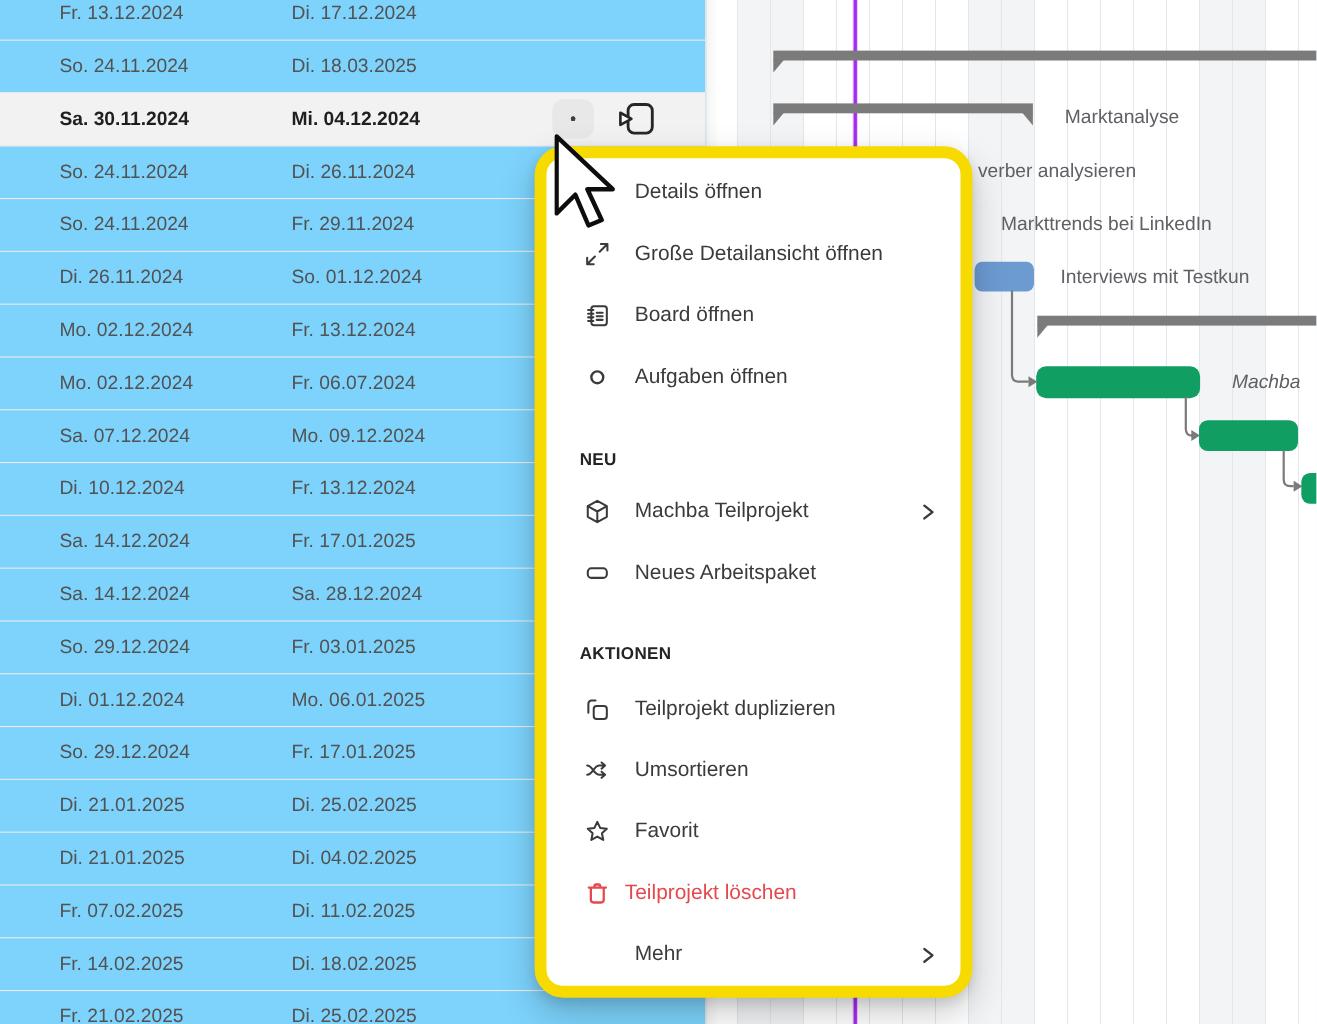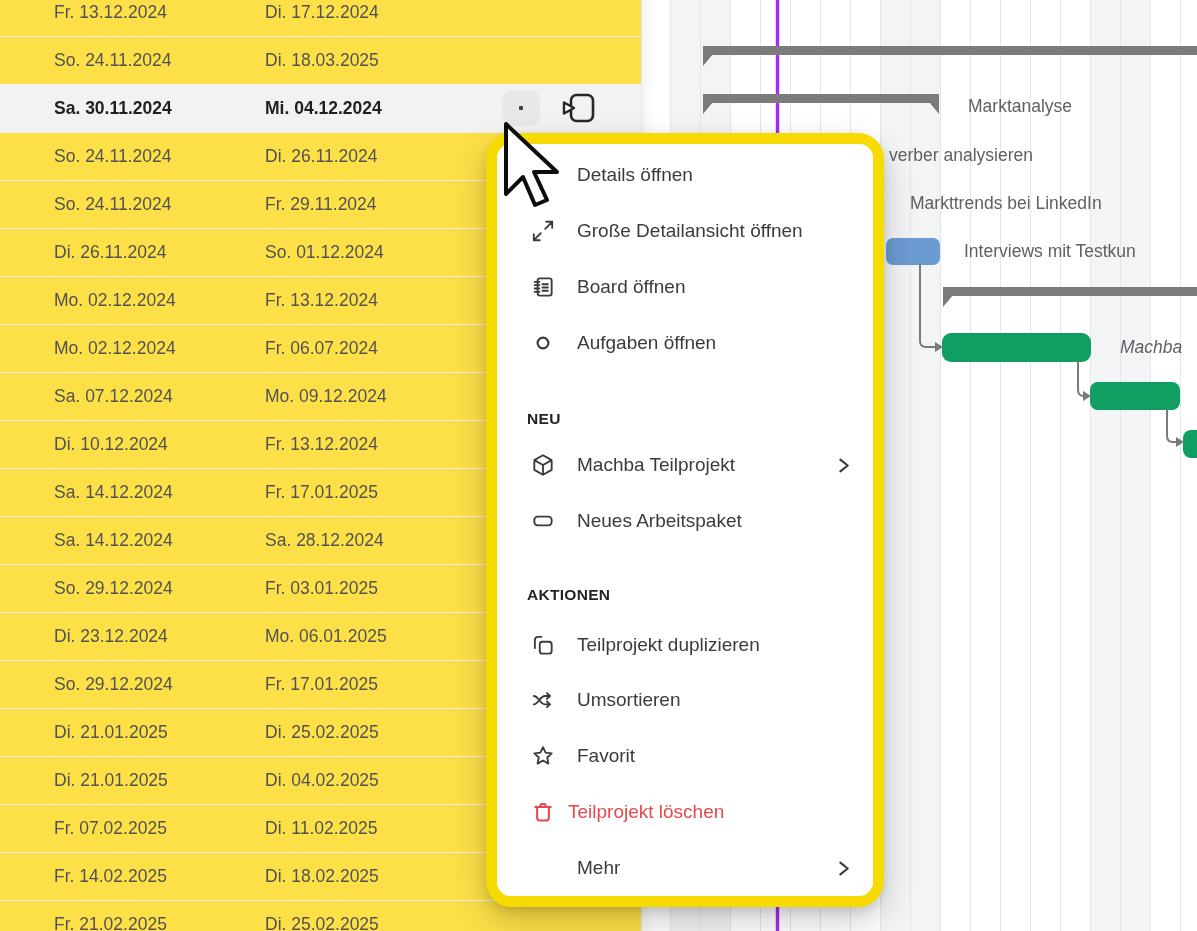--- a/index.html
+++ b/index.html
@@ -1,20 +1,20 @@
 <!DOCTYPE html>
 <html><head>
 <meta charset="utf-8">
 <style>
   html,body{margin:0;padding:0;background:#fff;}
   .stage{position:relative;width:1197px;height:931px;overflow:hidden;background:#fff;
          font-family:"Liberation Sans",sans-serif;}
 
   
-  .table-panel{position:absolute;left:0;top:0;width:641px;height:931px;background:#fde047;
+  .table-panel{position:absolute;left:0;top:0;width:641px;height:931px;background:#7dd3fc;
                border-right:1px solid #e6e6e6;z-index:2;}
   .trow{position:absolute;left:0;width:641px;height:48px;border-bottom:1px solid #ececec;
         font-size:17.5px;color:#525252;}
   .trow span{position:absolute;top:50%;transform:translateY(-50%);white-space:nowrap;}
   .trow .c1{left:54px;}
   .trow .c2{left:265px;}
   .trow.selected{background:#f2f2f2;color:#1f1f1f;font-weight:bold;}
 
   .ellipsis-chip{position:absolute;left:502px;top:5px;width:38px;height:36px;border-radius:11px;
                  background:#e8e8e8;display:flex;align-items:center;justify-content:center;gap:4px;cursor:pointer;}
@@ -171,21 +171,21 @@
       </div>
     <div class="trow" style="top:516px">
         <span class="c1">Sa. 14.12.2024</span>
         <span class="c2">Sa. 28.12.2024</span>
       </div>
     <div class="trow" style="top:564px">
         <span class="c1">So. 29.12.2024</span>
         <span class="c2">Fr. 03.01.2025</span>
       </div>
     <div class="trow" style="top:612px">
-        <span class="c1">Di. 23.12.2024</span>
+        <span class="c1">Di. 01.12.2024</span>
         <span class="c2">Mo. 06.01.2025</span>
       </div>
     <div class="trow" style="top:660px">
         <span class="c1">So. 29.12.2024</span>
         <span class="c2">Fr. 17.01.2025</span>
       </div>
     <div class="trow" style="top:708px">
         <span class="c1">Di. 21.01.2025</span>
         <span class="c2">Di. 25.02.2025</span>
       </div>

